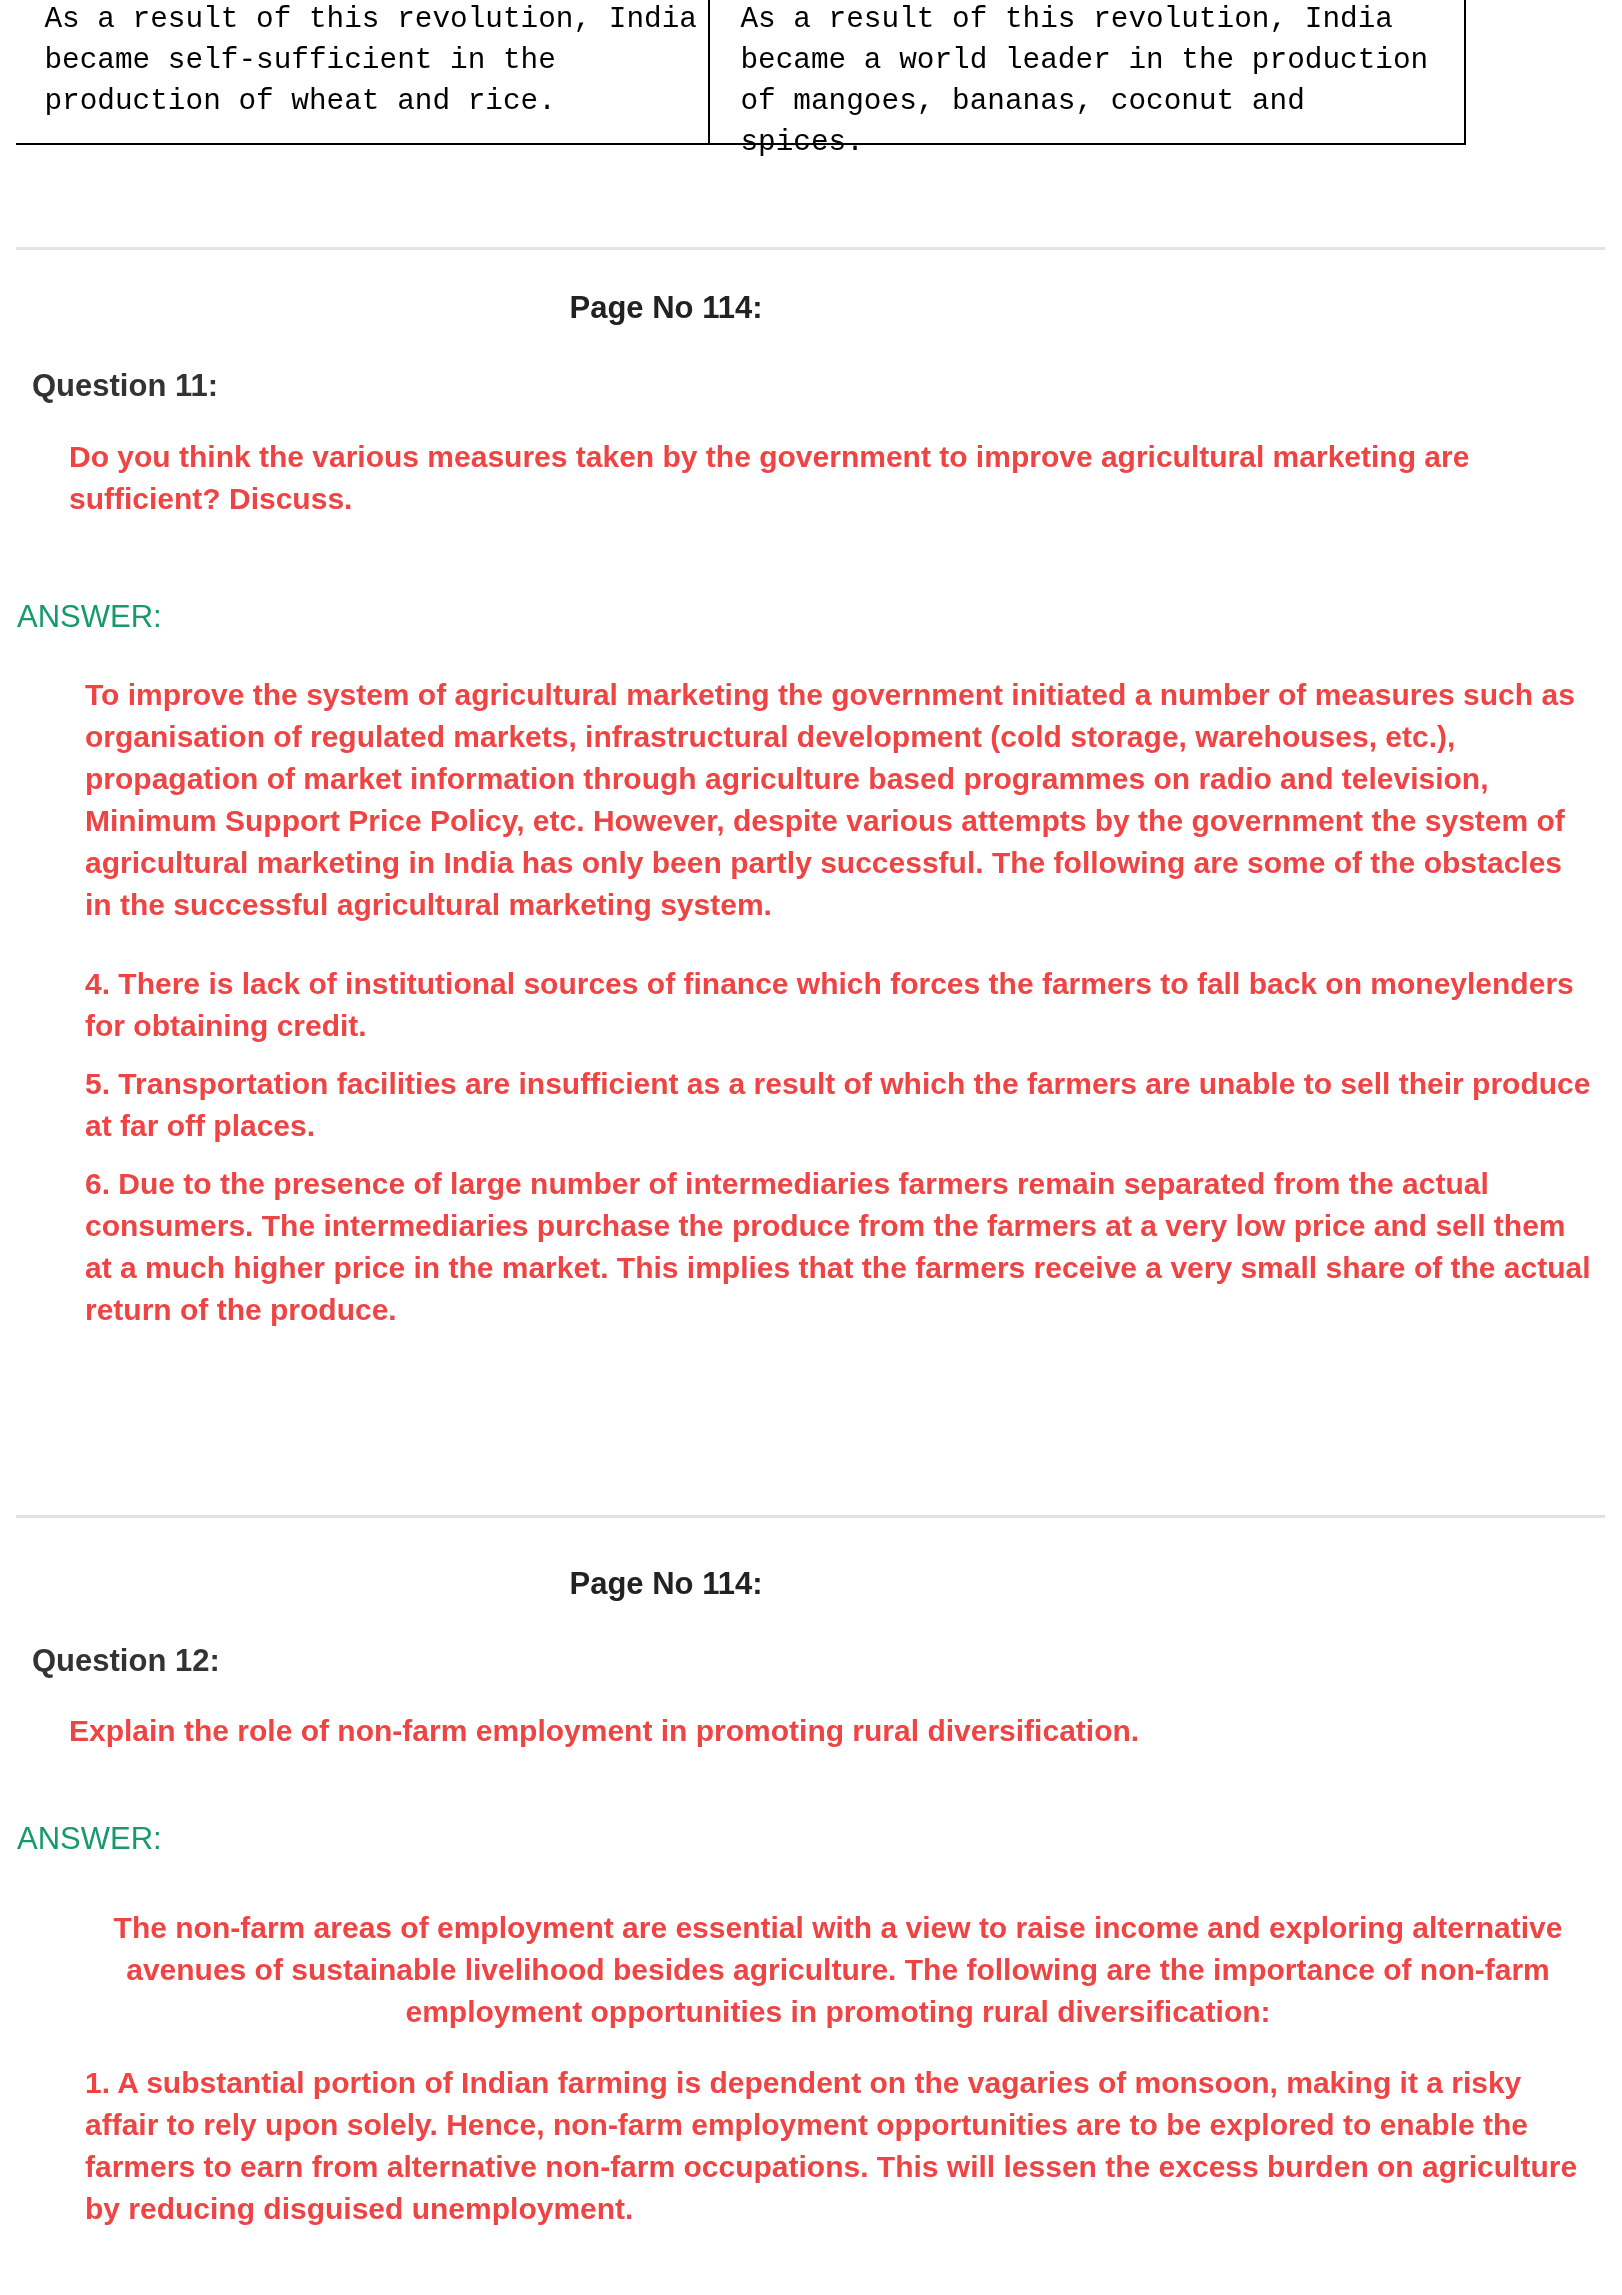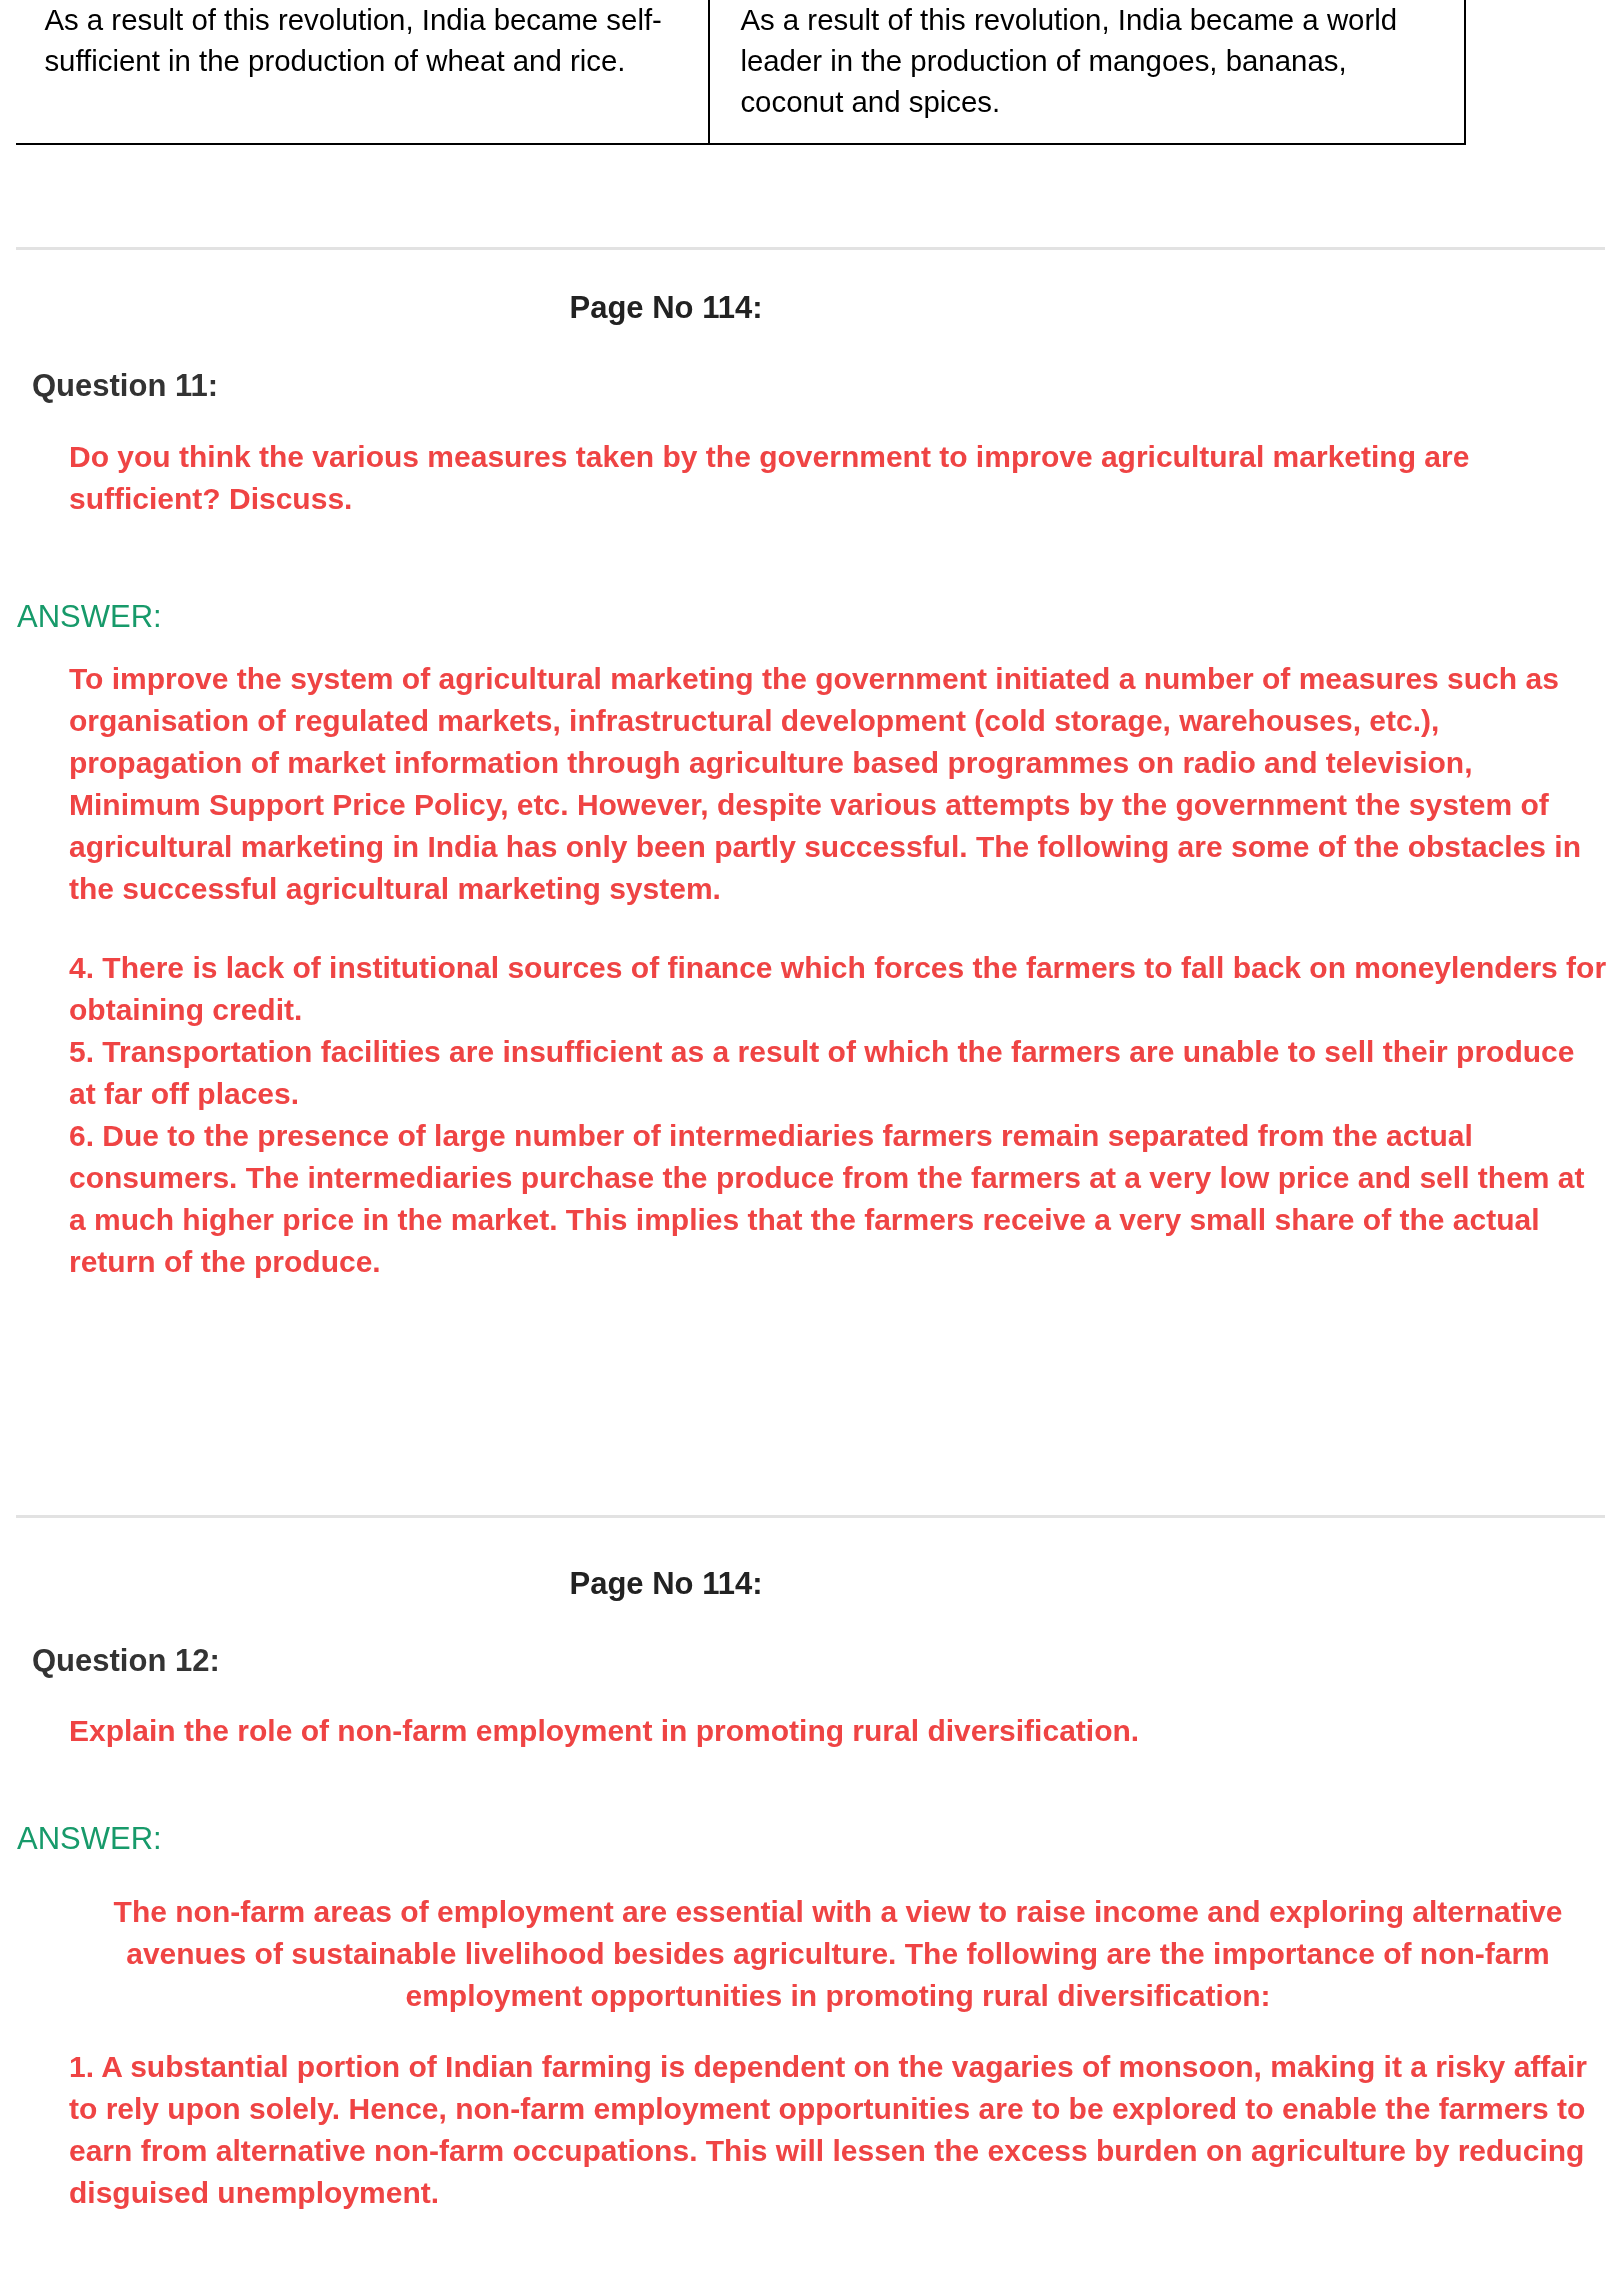--- a/index.html
+++ b/index.html
@@ -31,21 +31,21 @@
       position: absolute;
       left: 692px;
       top: 0;
       width: 1.3px;
       height: 100%;
       background: #000;
     }
     .cmp-cell {
       position: absolute;
       top: 5.2px;
-      font-family: Liberation Sans, sans-serif;
+      font-family: Liberation Mono, monospace;
       font-size: 29.4px;
       line-height: 41px;
       color: #000;
     }
     .cmp-cell.left { left: 28px; width: 654px; }
     .cmp-cell.right { left: 724px; width: 694px; }
 
     
     .hr {
       position: absolute;
@@ -84,21 +84,21 @@
     .body-text {
       position: absolute;
       left: 69px;
       width: 1538px;
       font-size: 30px;
       line-height: 42px;
       color: #ef4444;
       word-spacing: 0px;
       font-weight: bold;
     }
-    .body-text p { margin: 0; }
+    .body-text p { margin: 16px; }
     .list-item { margin: 0; }
   </style>
 </head>
 <body>
 
 <div class="cmp-table">
   <div class="cmp-cell left">As a result of this revolution, India became self-sufficient in the production of wheat and rice.</div>
   <div class="cmp-divider"></div>
   <div class="cmp-cell right">As a result of this revolution, India became a world leader in the production of mangoes, bananas, coconut and spices.</div>
 </div>

